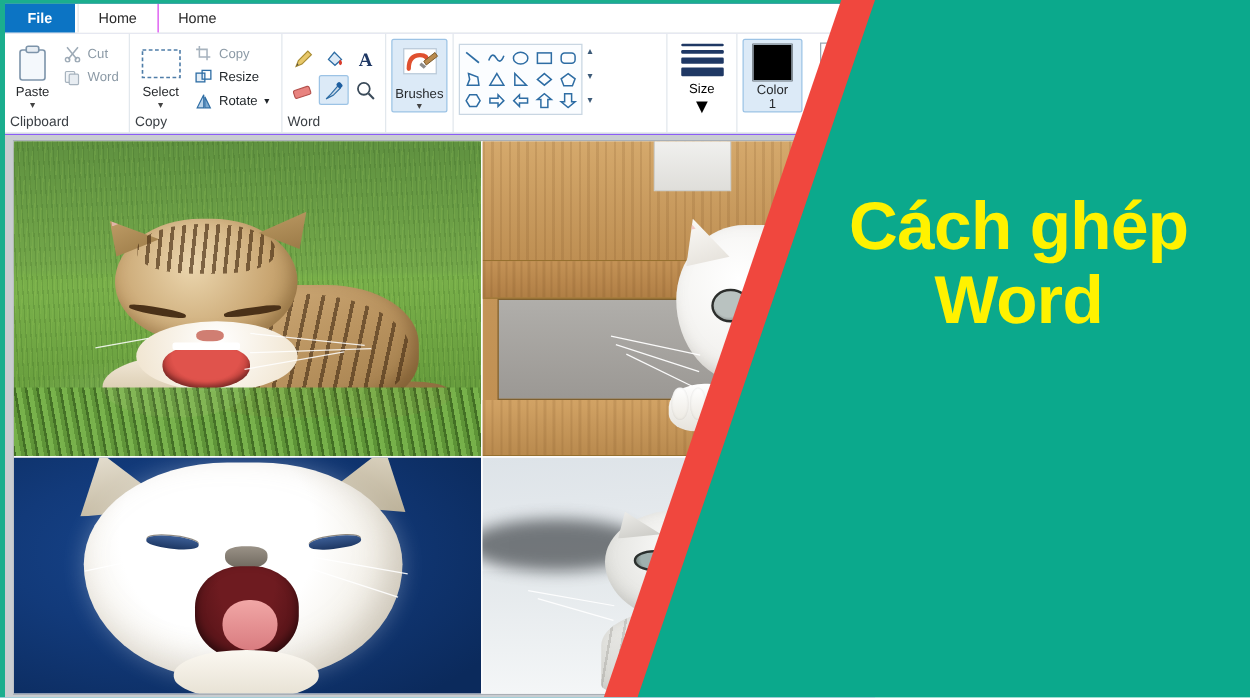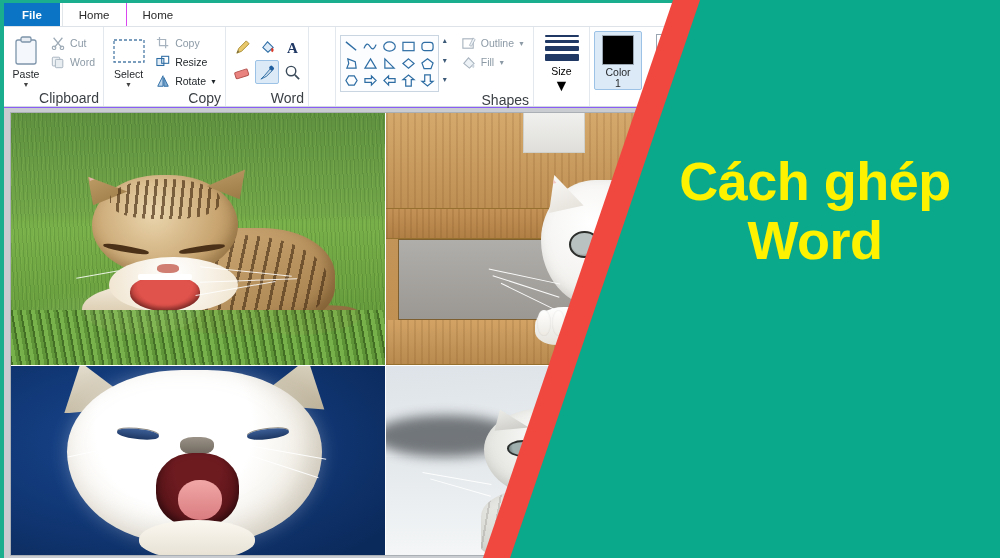--- a/index.html
+++ b/index.html
@@ -94,21 +94,21 @@
   }
   .rib-group {
     position:relative;
     display:flex; flex-direction:column;
     border-right:1px solid #E2E8ED;
     padding:2px 4px 0 4px;
   }
   .rib-body { flex:1; display:flex; align-items:flex-start; gap:2px; padding-top:2px; }
   .rib-label {
     height:16px; line-height:16px;
-    text-align:right; font-size:14px; color:#3A3F44;
+    text-align:left; font-size:11px; color:#3A3F44;
   }
 
   
   .bigbtn {
     width:48px; display:flex; flex-direction:column; align-items:center;
     justify-content:flex-start; padding-top:2px;
     font-size:10.5px; color:#26292C;
   }
   .bigbtn .glyph { height:36px; display:flex; align-items:center; }
   .bigbtn .cap { line-height:11px; text-align:right; }
@@ -512,20 +512,34 @@
                   <path d="M11.5 11.5 L16 16" stroke="#3A4A59" stroke-width="1.8"></path>
                 </svg>
               </span>
             </div>
           </div>
         </div>
         <div class="rib-label">Word</div>
       </div>
 
       <div class="rib-group" style="width:54px;">
+        <div class="rib-body" style="justify-content:center">
+          <div class="bigbtn" style="background:#DCEAF7;border:1px solid #9CC3E5;border-radius:2px;width:46px;">
+            <span class="glyph">
+              <svg width="30" height="28" viewBox="0 0 30 28">
+                <rect x="2" y="1" width="26" height="20" fill="#ffffff" stroke="#B9C9D8" stroke-width="1"></rect>
+                <path d="M6 17 q0-11 9-11 q6 0 6 5" fill="none" stroke="#E0502F" stroke-width="3.4" stroke-linecap="round"></path>
+                <path d="M18 11 L27 4 L29 7 L20 14 Z" fill="#B98A4E" stroke="#7C5A2B" stroke-width=".8"></path>
+                <path d="M16 12 L20 15 L18 17 L14.5 14 Z" fill="#8C8C8C"></path>
+              </svg>
+            </span>
+            <span class="cap">Brushes</span>
+            <span class="arrow">▼</span>
+          </div>
+        </div>
         <div class="rib-label"></div>
       </div>
 
       <div class="rib-group" style="width:200px;">
         <div class="rib-body">
           <div class="shapebox">
             <div class="shp">
                 <svg width="15" height="13" viewBox="0 0 16 14">
                   <path d="M2 2 L13 11" stroke="#2E6DA4" stroke-width="1.5" fill="none"></path>
                 </svg>
@@ -603,44 +617,21 @@
                 </svg>
               </div>
           </div>
 
           <div class="shp-scroll">
             <span>▴</span>
             <span>▾</span>
             <span>▾</span>
           </div>
 
-          <div class="smallcol" style="margin-left:8px;">
-            <div class="smallbtn">
-              <span class="ico">
-                <svg width="15" height="15" viewBox="0 0 16 16">
-                  <rect x="2" y="3" width="11" height="10" fill="none" stroke="#A7B3BE" stroke-width="1.2"></rect>
-                  <path d="M9 10 L13 2 L15 4 L11 11 Z" fill="#EDF2F7" stroke="#A7B3BE" stroke-width=".9"></path>
-                </svg>
-              </span>
-              <span>Outline</span>
-              <span style="font-size:7px">▼</span>
-            </div>
-            <div class="smallbtn">
-              <span class="ico">
-                <svg width="15" height="15" viewBox="0 0 16 16">
-                  <path d="M3 9 L8 3 L14 9 L9 14 Z" fill="#EDF2F7" stroke="#A7B3BE" stroke-width="1.1"></path>
-                  <path d="M13 9 q2.6 3 0 5 q-2.3-2 0-5Z" fill="#CBD4DC"></path>
-                </svg>
-              </span>
-              <span>Fill</span>
-              <span style="font-size:7px">▼</span>
-            </div>
-          </div>
-        </div>
-        <div class="rib-label">Shapes</div>
+        </div>
       </div>
 
       <div class="rib-group" style="width:56px;">
         <div class="rib-body" style="justify-content:flex-start">
           <div class="sizecol">
             <div class="sizebars">
               <i style="height:2px"></i>
                 <i style="height:3px"></i>
                 <i style="height:5px"></i>
                 <i style="height:7px"></i>

